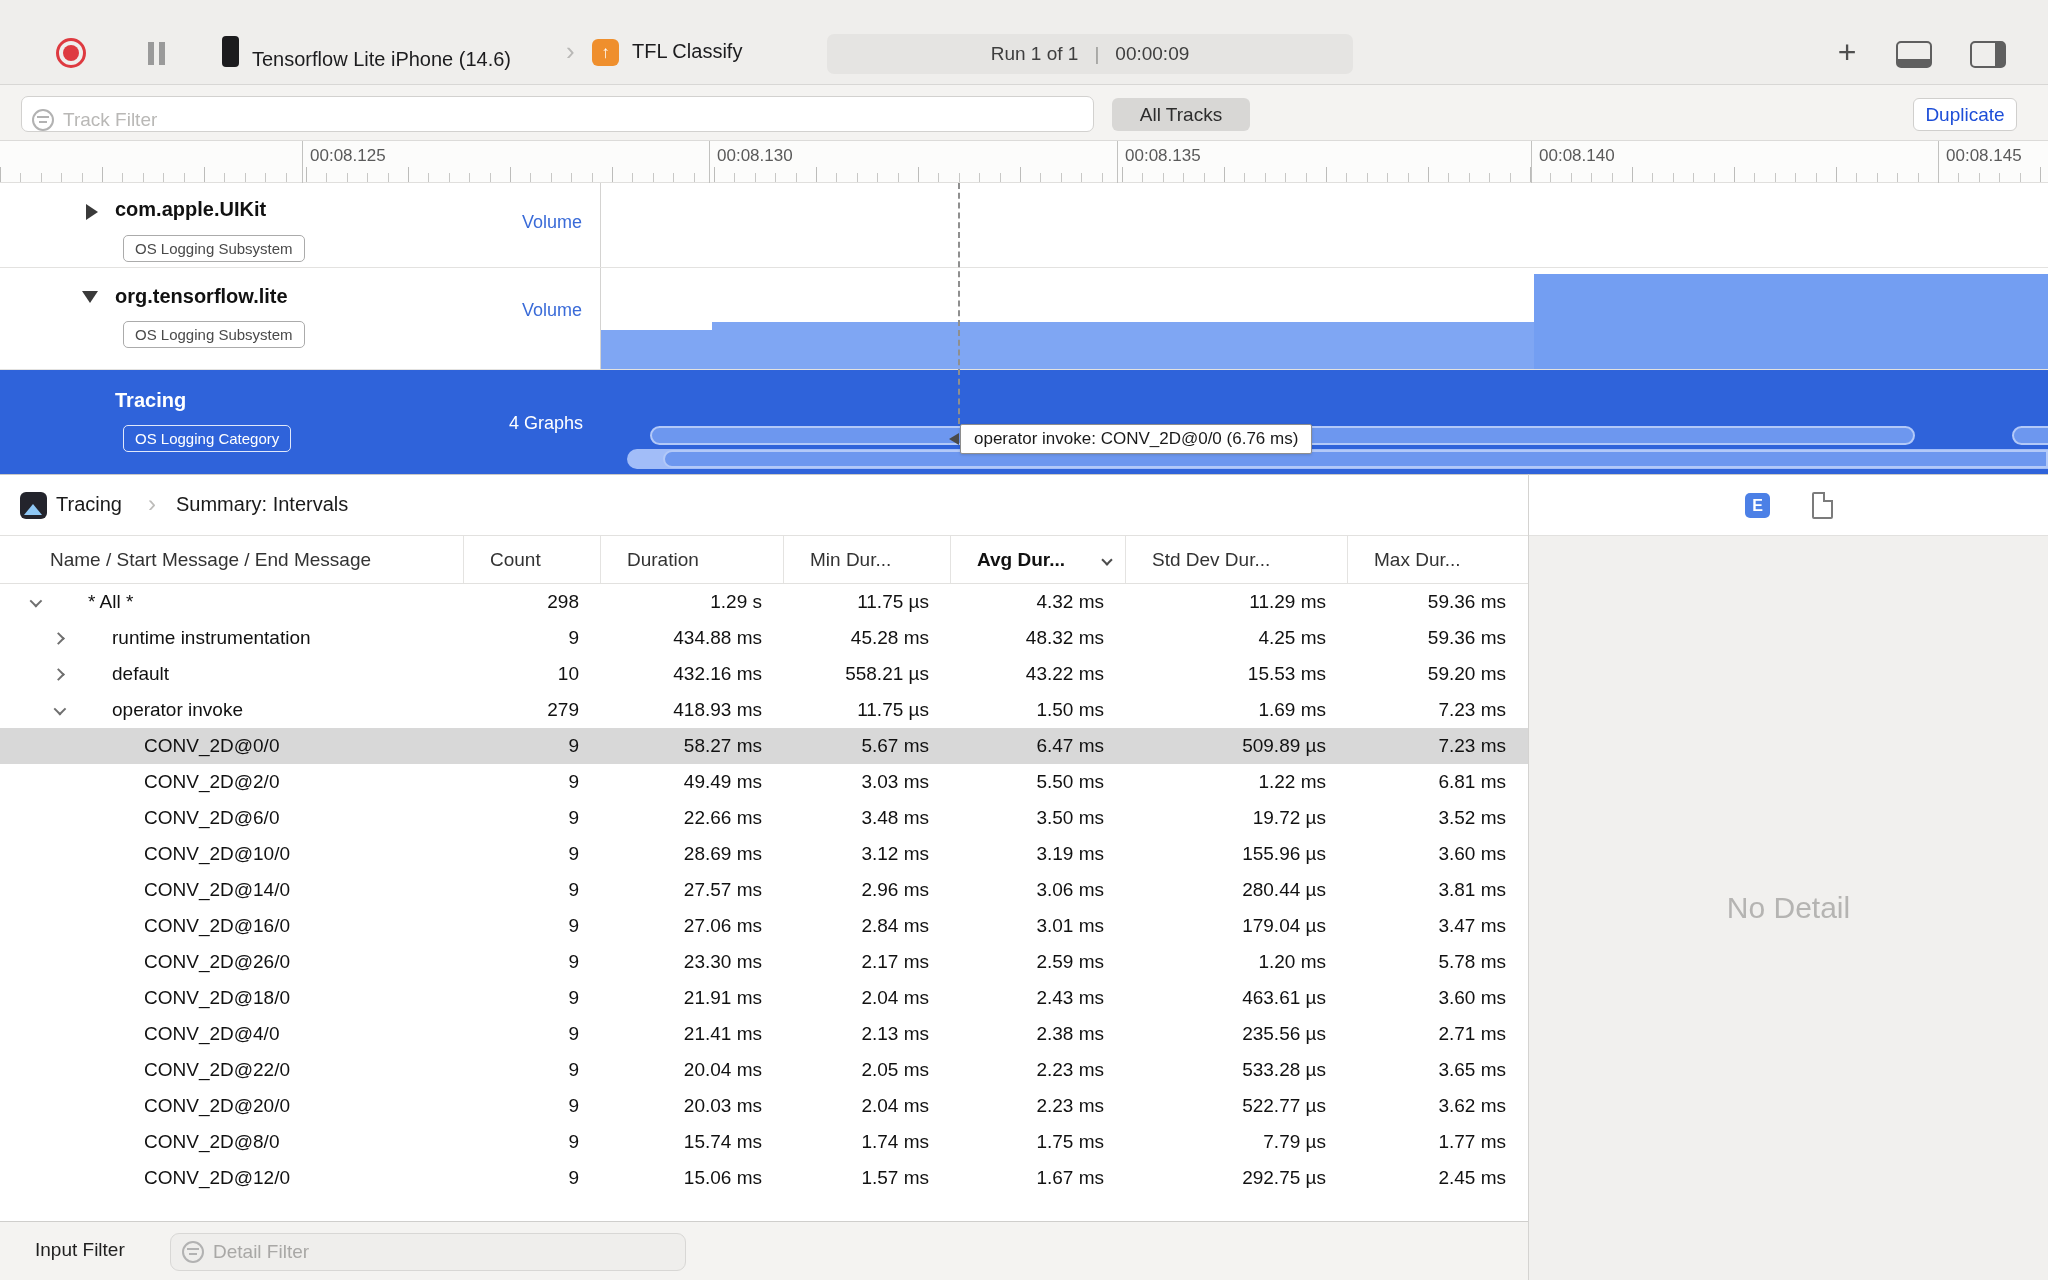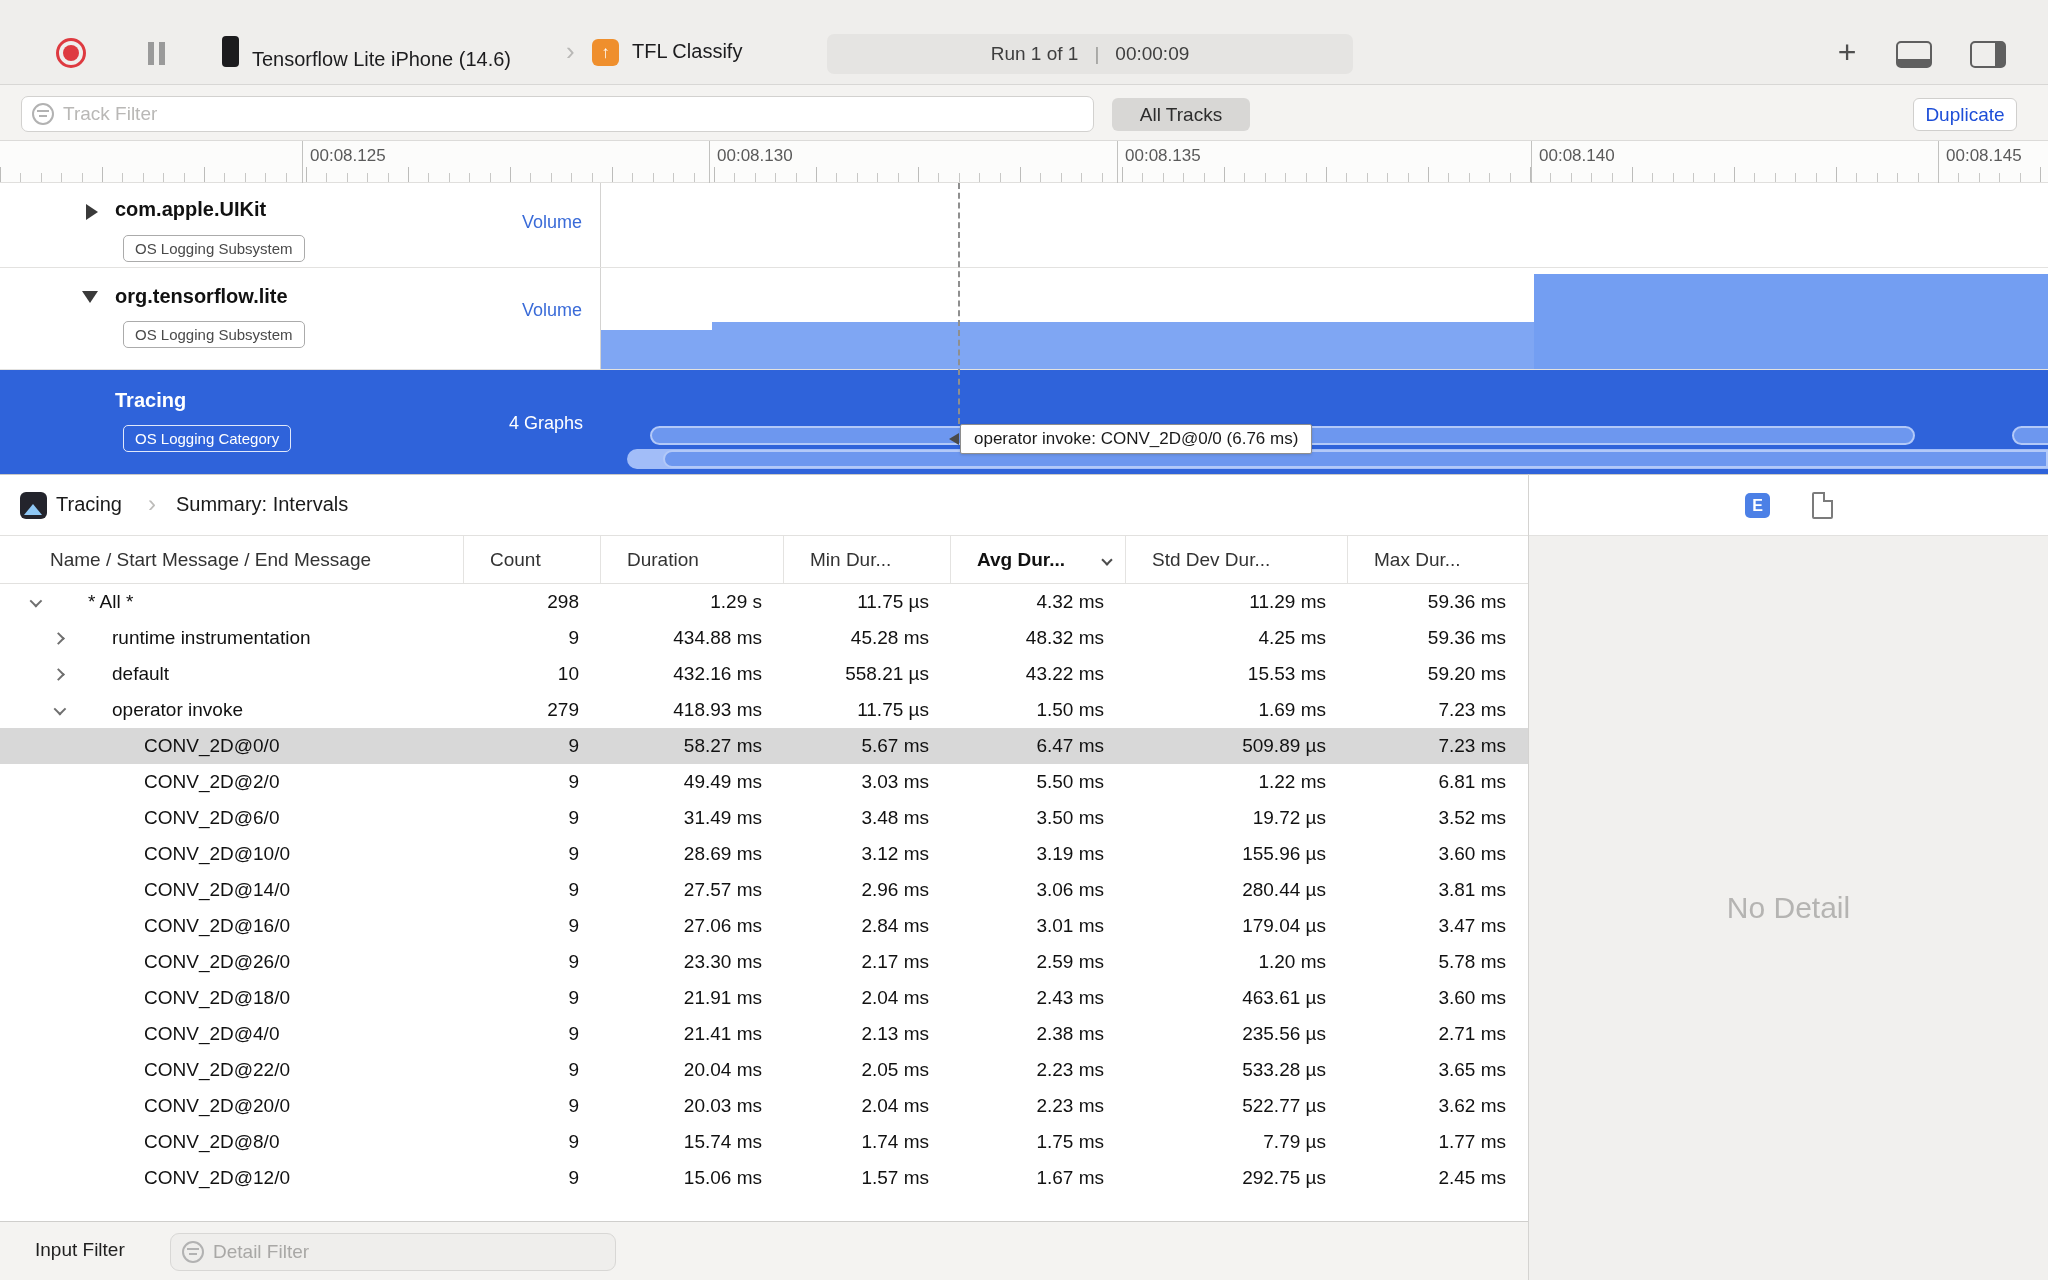--- a/index.html
+++ b/index.html
@@ -21,21 +21,21 @@
   .plus-btn { position:absolute; left:1832px; top:38px; width:30px; height:30px; font-size:32px; color:#4f4f4f; line-height:28px; text-align:center; font-weight:300; }
   .pane-icon { position:absolute; top:41px; width:36px; height:27px; border:2px solid #5f5f5f; border-radius:5px; }
   .pane-bottom { left:1896px; } .pane-bottom::after { content:""; position:absolute; left:0; right:0; bottom:0; height:7px; background:#5f5f5f; }
   .pane-right { left:1970px; } .pane-right::after { content:""; position:absolute; top:0; bottom:0; right:0; width:9px; background:#5f5f5f; }
 
   
   .filterbar { position:absolute; left:0; top:85px; width:2048px; height:56px; background:#f4f3f1; border-bottom:1px solid #dcdbd9; }
   .filter-icon { width:22px; height:22px; border:2px solid #b2b2b2; border-radius:50%; position:relative; flex:0 0 auto; }
   .filter-icon::before { content:""; position:absolute; left:3px; right:3px; top:5px; height:2px; background:#b2b2b2; }
   .filter-icon::after  { content:""; position:absolute; left:5px; right:5px; top:10px; height:2px; background:#b2b2b2; }
-  .track-filter-box { position:absolute; left:21px; top:11px; width:1073px; height:36px; background:#fff; border:1px solid #d2d1cf; border-radius:7px; display:flex; align-items:center; gap:9px; padding:0 10px; }
+  .track-filter-box { position:absolute; left:21px; top:11px; width:1073px; height:36px; background:#fff; border:1px solid #d2d1cf; border-radius:7px; display:flex; align-items:flex-end; gap:9px; padding:0 10px; }
   .track-filter-box input { flex:1; border:none; outline:none; background:transparent; font-family:inherit; font-size:19px; color:#333; }
   .track-filter-box input::placeholder { color:#b9b8b6; }
   .all-tracks-btn { position:absolute; left:1112px; top:13px; width:138px; height:33px; background:#d8d7d5; border-radius:6px; font-size:19px; color:#2d2d2d; display:flex; align-items:center; justify-content:center; }
   .duplicate-btn { position:absolute; left:1913px; top:13px; width:104px; height:33px; background:#fff; border:1px solid #d0cfcd; border-radius:6px; font-size:19px; color:#1d4ed8; display:flex; align-items:center; justify-content:center; }
 
   
   .ruler { position:absolute; left:0; top:141px; width:2048px; height:42px; background:#fcfcfb; border-bottom:1px solid #e0dfdd; }
   .ruler-ticks-minor { position:absolute; left:0; right:0; bottom:0; height:9px; background:repeating-linear-gradient(to right,#c8c8c6 0 1px,transparent 1px 20.4px); }
   .ruler-ticks-med { position:absolute; left:0; right:0; bottom:0; height:15px; background:repeating-linear-gradient(to right,#bcbcba 0 1px,transparent 1px 102px); }
   .ruler-label { position:absolute; top:5px; font-size:17px; color:#5a5a5a; }
@@ -95,21 +95,21 @@
   .chev.down { transform:rotate(45deg) translateY(-2px); }
   .chev.right { transform:rotate(-45deg); }
   .sort-chev { width:8px; height:8px; border-right:2px solid #4c4c4c; border-bottom:2px solid #4c4c4c; transform:rotate(45deg); margin-left:8px; }
 
   
   .vdivider { position:absolute; left:1528px; top:474px; width:1px; height:806px; background:#d4d3d1; }
   .inspector { position:absolute; left:1529px; top:536px; width:519px; height:744px; background:#f1f0ee; display:flex; align-items:center; justify-content:center; }
   .no-detail { font-size:30px; color:#b5b4b2; }
   .bottombar { position:absolute; left:0; top:1221px; width:1528px; height:59px; background:#f4f3f1; border-top:1px solid #cfcecc; }
   .input-filter-label { position:absolute; left:35px; top:17px; font-size:19px; color:#1f1f1f; }
-  .detail-filter-box { position:absolute; left:170px; top:11px; width:446px; height:38px; background:#efeeec; border:1px solid #d8d7d5; border-radius:9px; display:flex; align-items:center; gap:9px; padding:0 11px; }
+  .detail-filter-box { position:absolute; left:170px; top:11px; width:516px; height:38px; background:#efeeec; border:1px solid #d8d7d5; border-radius:9px; display:flex; align-items:center; gap:9px; padding:0 11px; }
   .detail-filter-box input { flex:1; border:none; outline:none; background:transparent; font-family:inherit; font-size:19px; color:#333; }
   .detail-filter-box input::placeholder { color:#a9a8a6; }
 </style>
 </head>
 <body>
 
 <div class="app">
 
   <div class="toolbar">
     <div class="record-btn"></div>
@@ -279,21 +279,21 @@
         <div class="cell num">3.03 ms</div>
         <div class="cell num">5.50 ms</div>
         <div class="cell num">1.22 ms</div>
         <div class="cell num">6.81 ms</div>
       </div>
       <div class="trow grid-cols">
         <div class="cell name lvl2">
           <span>CONV_2D@6/0</span>
         </div>
         <div class="cell num">9</div>
-        <div class="cell num">31.49 ms</div>
+        <div class="cell num">22.66 ms</div>
         <div class="cell num">3.48 ms</div>
         <div class="cell num">3.50 ms</div>
         <div class="cell num">19.72 µs</div>
         <div class="cell num">3.52 ms</div>
       </div>
       <div class="trow grid-cols">
         <div class="cell name lvl2">
           <span>CONV_2D@10/0</span>
         </div>
         <div class="cell num">9</div>

